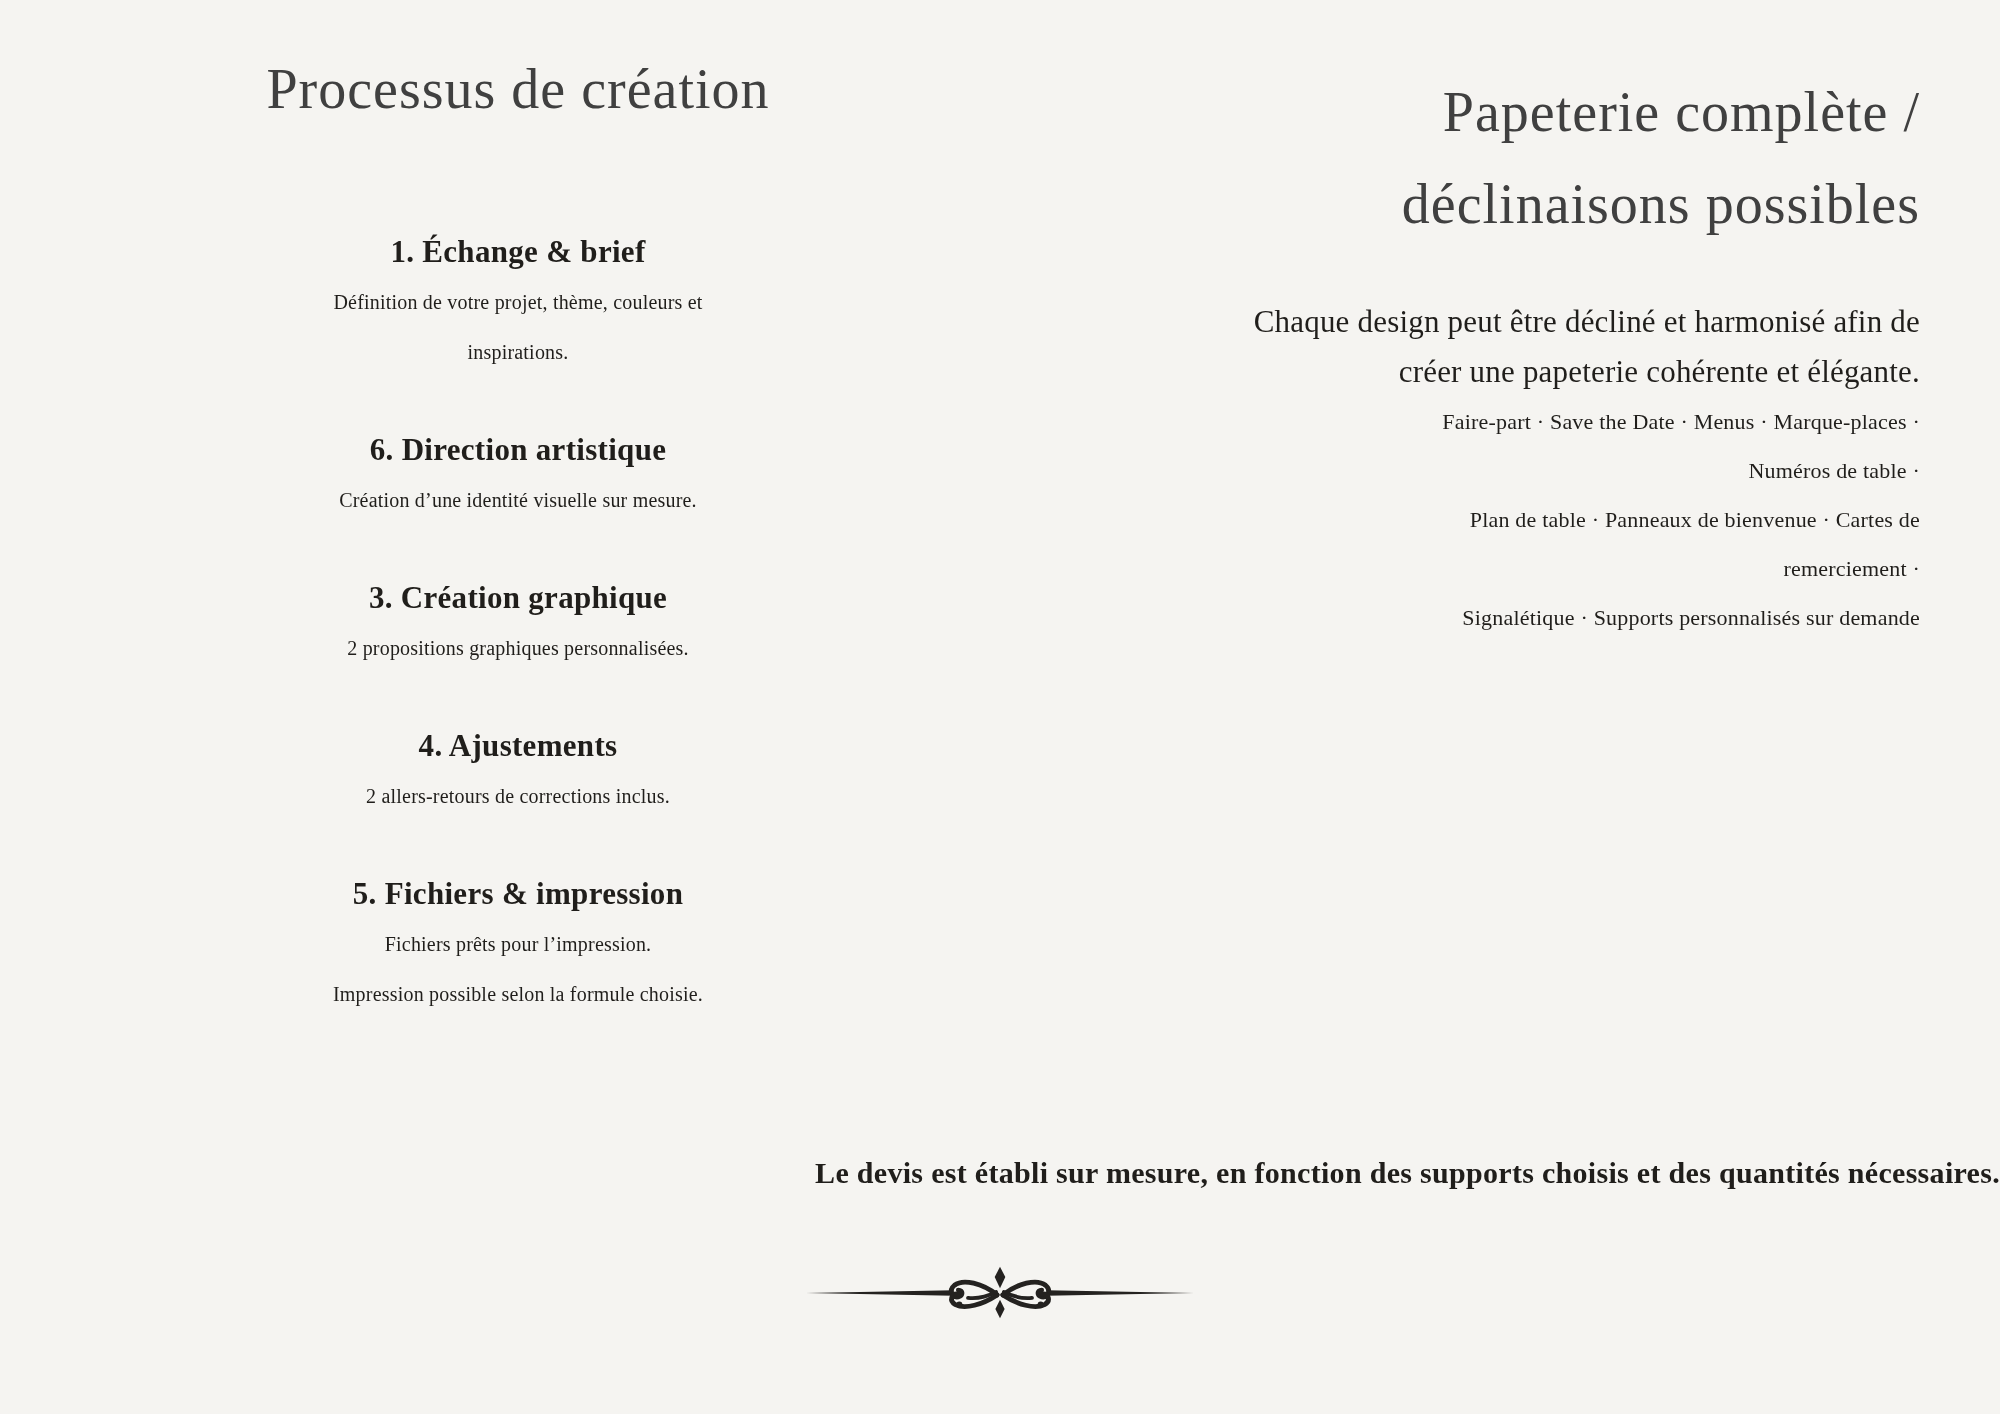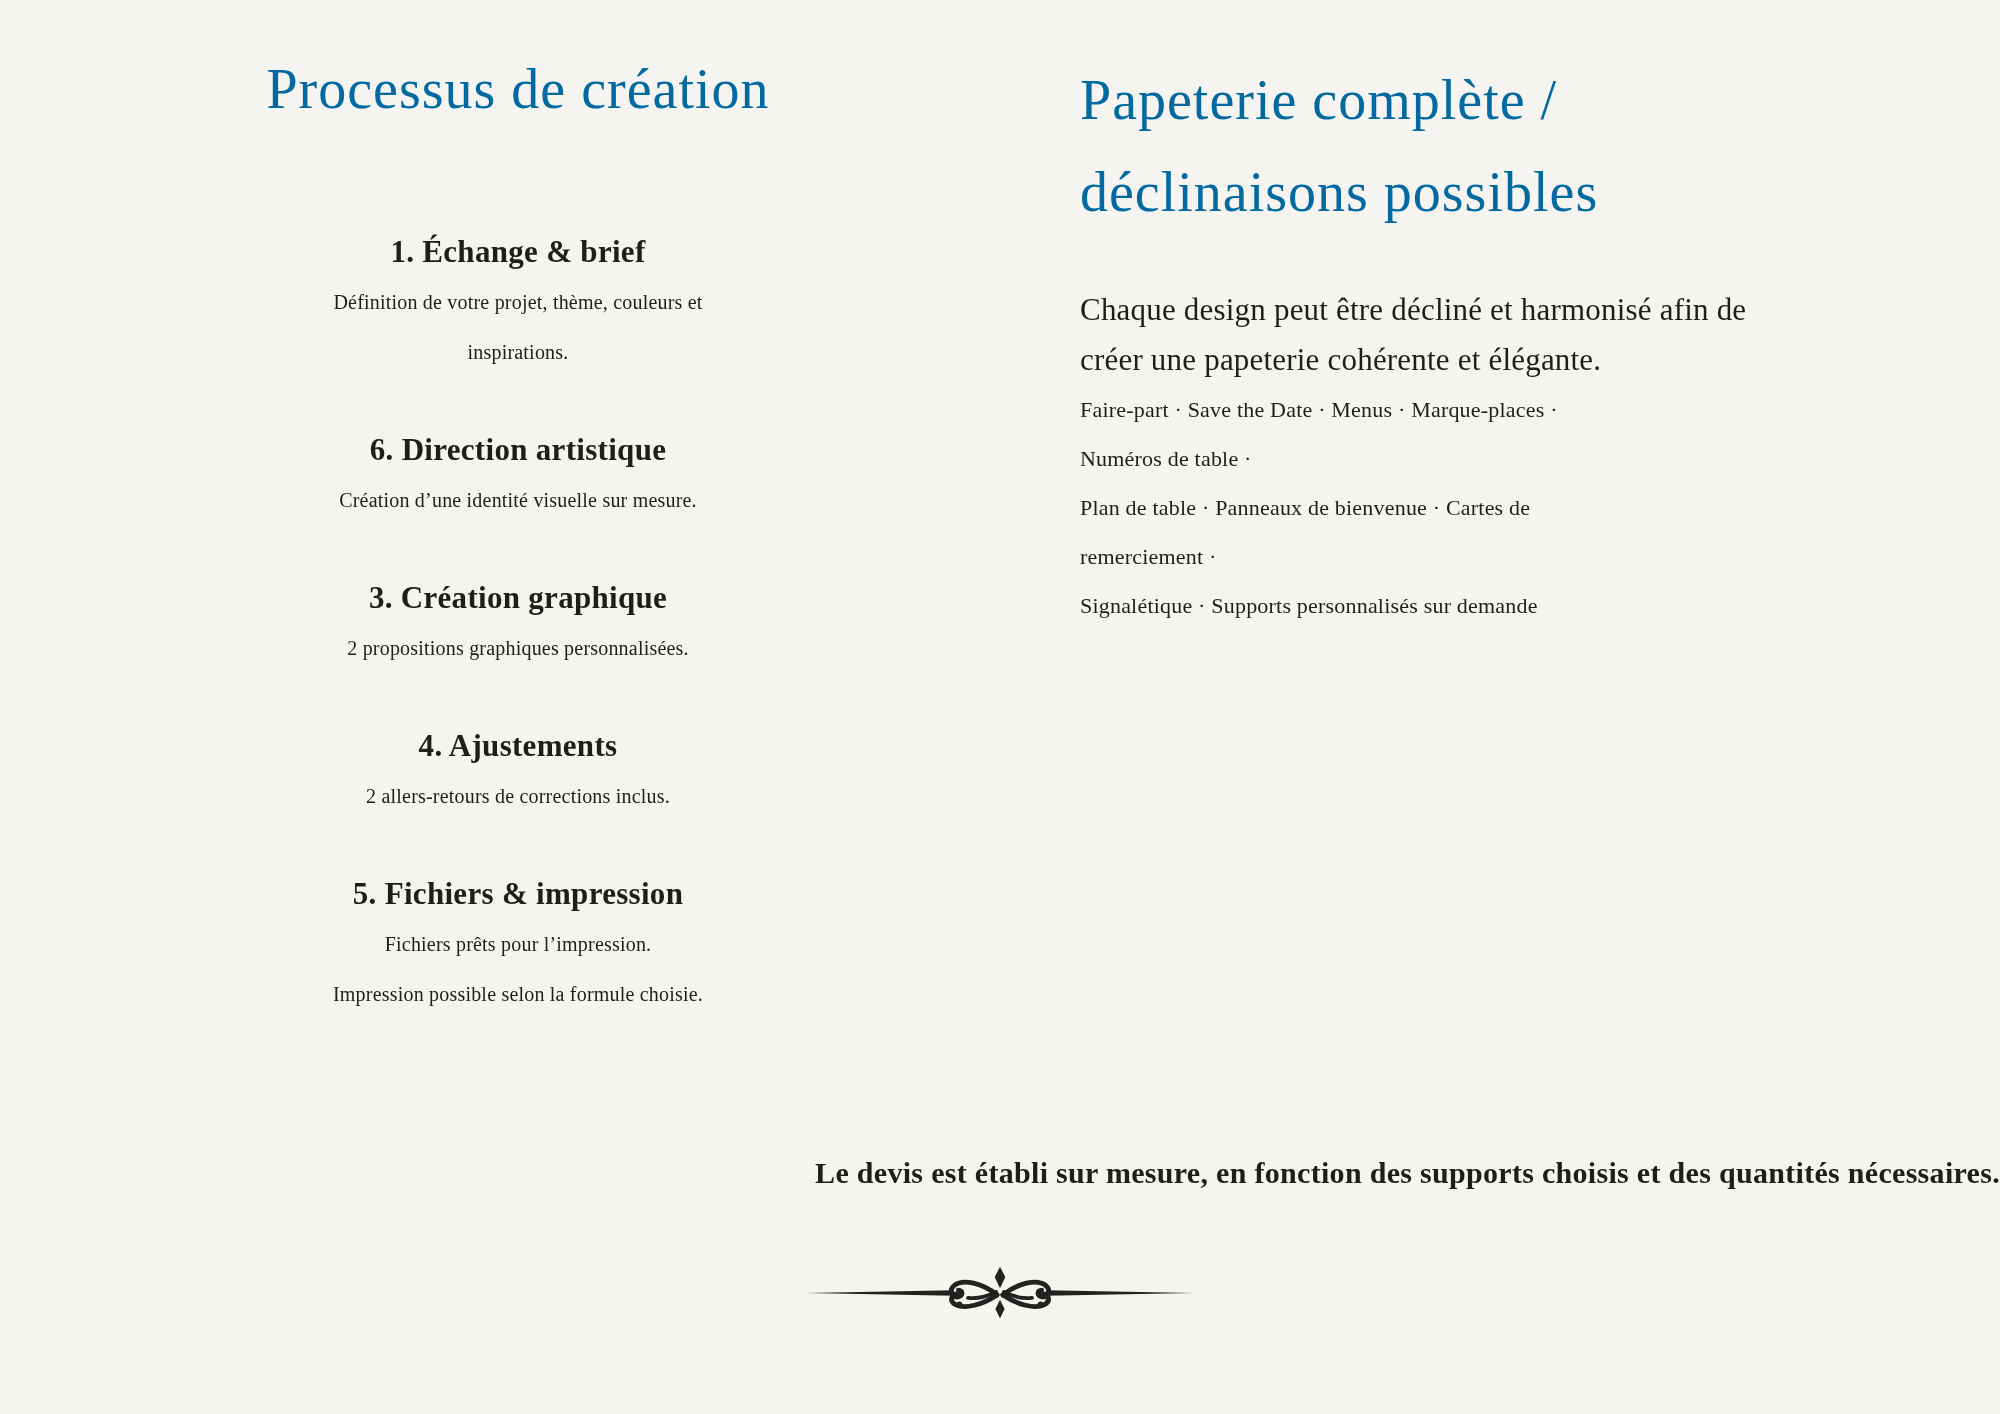--- a/index.html
+++ b/index.html
@@ -25,21 +25,21 @@
     top: 54px;
     width: 680px;
     text-align: center;
   }
   .col-title {
     margin: 0;
     font-size: 56px;
     font-weight: 400;
     letter-spacing: 1px;
     line-height: 70px;
-    color: #0369a1;
+    color: #404040;
   }
   .steps {
     margin-top: 103px;
   }
   .step { margin-bottom: 48px; }
   .step-heading {
     margin: 0;
     font-size: 31px;
     font-weight: 700;
     line-height: 50px;
@@ -50,23 +50,23 @@
     font-size: 20px;
     font-weight: 400;
     line-height: 50px;
     letter-spacing: 0.2px;
   }
 
   
   .col-right {
     position: absolute;
     left: 1080px;
-    top: 54px;
+    top: 66px;
     width: 840px;
-    text-align: left;
+    text-align: right;
   }
   .col-right .col-title {
     line-height: 92px;
   }
   .para {
     margin: 0;
     font-size: 31px;
     font-weight: 400;
     line-height: 50px;
     letter-spacing: 0.2px;

